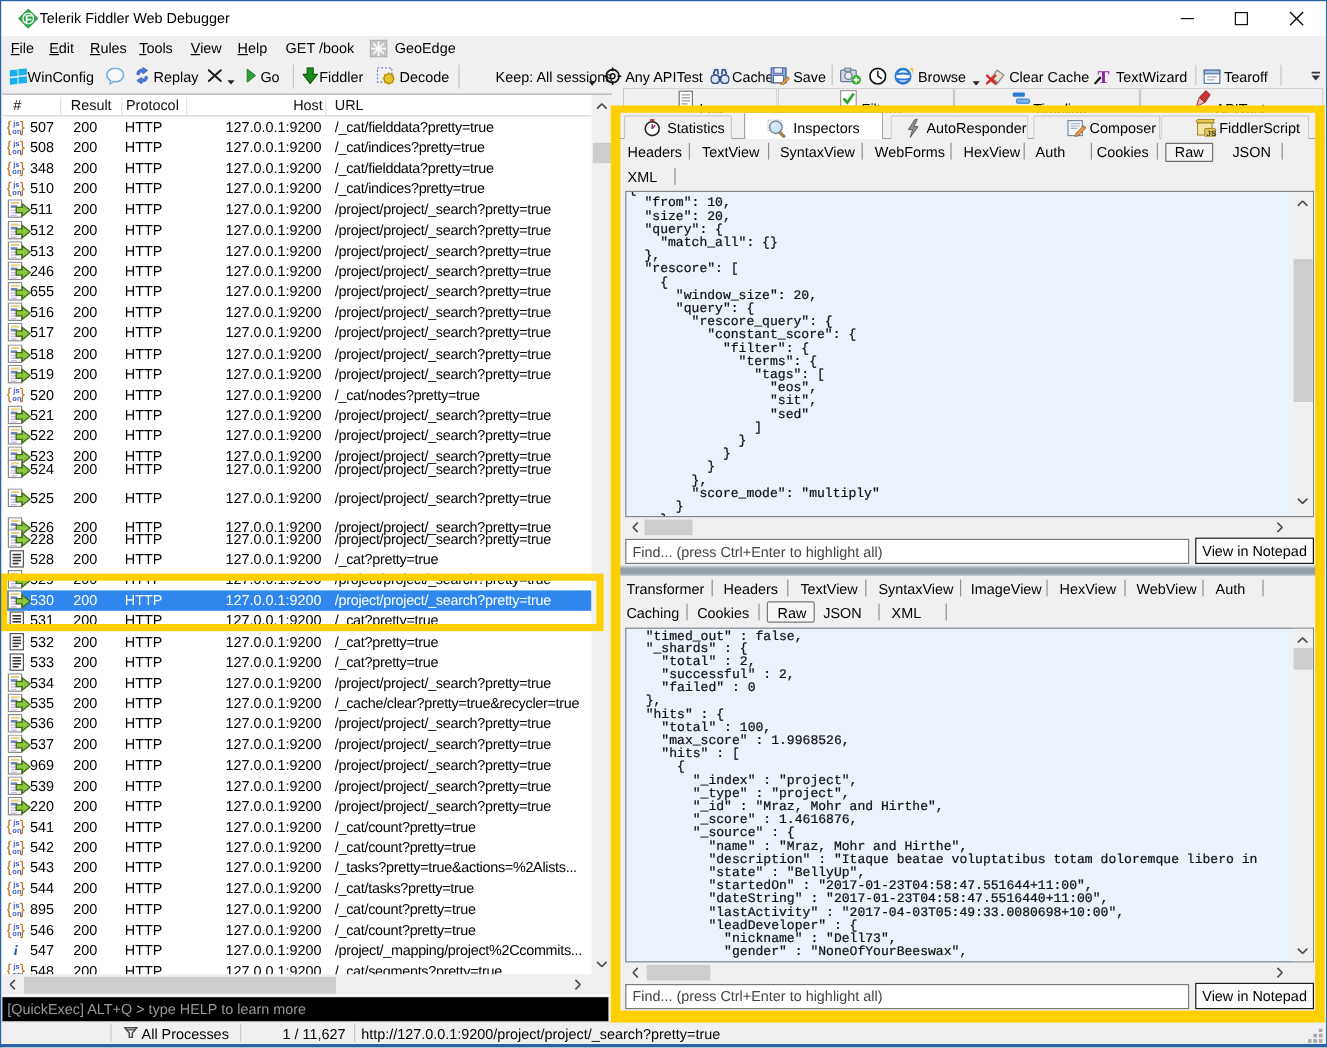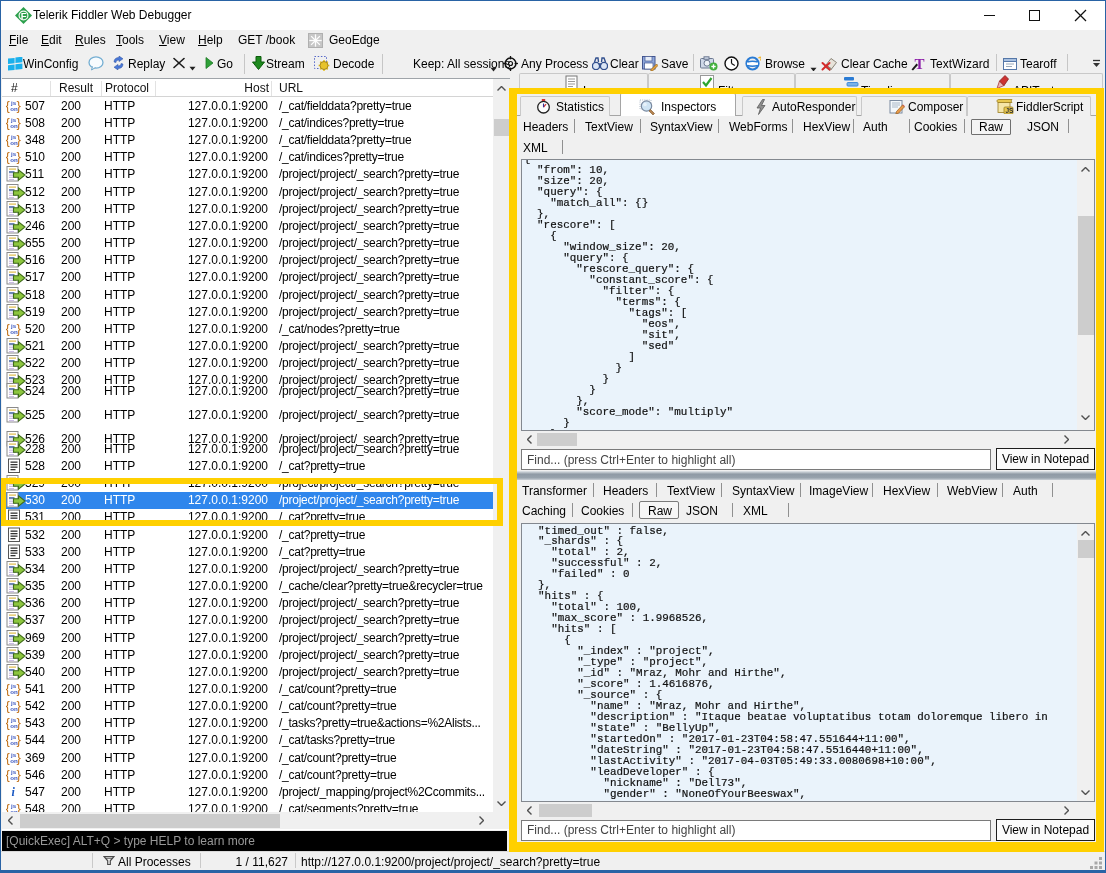--- a/index.html
+++ b/index.html
@@ -108,21 +108,21 @@
       <path d="M0.5 0.8 L6.5 0.8 L3.5 4.5 Z" fill="#222"></path>
     </svg></span>
 <span class="abs" style="left:205px;top:57px"><svg width="9" height="12" viewBox="0 0 9 12">
       <path d="M1 0.5 L8 6 L1 11.5 Z" fill="#2fa138" stroke="#1c7a24" stroke-width="0.8"></path>
     </svg></span>
 <span class="abs tbx" style="left:217px">Go</span>
 <span class="abs tsep" style="left:244px"></span>
 <span class="abs" style="left:252px;top:56px"><svg width="13" height="14" viewBox="0 0 13 14">
       <path d="M4 0.5 L9 0.5 L9 6 L12.5 6 L6.5 13.5 L0.5 6 L4 6 Z" fill="#1f8a1f" stroke="#0c5c0c" stroke-width="1"></path>
     </svg></span>
-<span class="abs tbx" style="left:266px">Stream</span>
+<span class="abs tbx" style="left:266px">Fiddler</span>
 <span class="abs" style="left:314px;top:56px"><svg width="16" height="15" viewBox="0 0 16 15">
       <rect x="0.5" y="0.5" width="12" height="12" fill="none" stroke="#5668c8" stroke-width="1" stroke-dasharray="1.5 1.7"></rect>
       <g stroke="#e7c32a" stroke-width="1.6">
         <line x1="10" y1="9.5" x2="15.40" y2="9.50"></line>
         <line x1="10" y1="9.5" x2="13.82" y2="13.32"></line>
         <line x1="10" y1="9.5" x2="10.00" y2="14.90"></line>
         <line x1="10" y1="9.5" x2="6.18" y2="13.32"></line>
         <line x1="10" y1="9.5" x2="4.60" y2="9.50"></line>
         <line x1="10" y1="9.5" x2="6.18" y2="5.68"></line>
         <line x1="10" y1="9.5" x2="10.00" y2="4.10"></line>
@@ -139,28 +139,28 @@
 <span class="abs" style="left:503px;top:56px"><svg width="15" height="15" viewBox="0 0 15 15">
       <circle cx="7.5" cy="7.5" r="5.4" fill="none" stroke="#111" stroke-width="1.5"></circle>
       <circle cx="7.5" cy="7.5" r="2" fill="none" stroke="#111" stroke-width="1.2"></circle>
       <g stroke="#111" stroke-width="1.3">
         <line x1="7.5" y1="0" x2="7.5" y2="3.4"></line>
         <line x1="7.5" y1="11.6" x2="7.5" y2="15"></line>
         <line x1="0" y1="7.5" x2="3.4" y2="7.5"></line>
         <line x1="11.6" y1="7.5" x2="15" y2="7.5"></line>
       </g>
     </svg></span>
-<span class="abs tbx" style="left:521px">Any Process</span>
+<span class="abs tbx" style="left:521px">Any APITest</span>
 <span class="abs" style="left:592px;top:57px"><svg width="16" height="13" viewBox="0 0 16 13">
       <circle cx="4" cy="9" r="3.6" fill="#dce6f5" stroke="#32508e" stroke-width="1.4"></circle>
       <circle cx="12" cy="9" r="3.6" fill="#dce6f5" stroke="#32508e" stroke-width="1.4"></circle>
       <path d="M2.5 5 L4 1 L6 1 L6.5 5 M9.5 5 L10 1 L12 1 L13.5 5" fill="none" stroke="#32508e" stroke-width="1.4"></path>
       <path d="M6.5 7 L9.5 7" stroke="#32508e" stroke-width="1.4"></path>
     </svg></span>
-<span class="abs tbx" style="left:610px">Clear</span>
+<span class="abs tbx" style="left:610px">Cache</span>
 <span class="abs" style="left:642px;top:56px"><svg width="16" height="15" viewBox="0 0 16 15">
       <rect x="0.5" y="0.5" width="12.5" height="12.5" fill="#8fa8dc" stroke="#44568f"></rect>
       <rect x="3" y="0.5" width="7" height="4.5" fill="#e8eef8" stroke="#44568f" stroke-width="0.7"></rect>
       <rect x="2.5" y="7" width="8.5" height="6" fill="#fff" stroke="#44568f" stroke-width="0.7"></rect>
       <path d="M9 13.5 L14.5 8 L16 9.5 L10.5 15 L8.8 15.2 Z" fill="#e8a33d" stroke="#8a5f1d" stroke-width="0.7"></path>
     </svg></span>
 <span class="abs tbx" style="left:661px">Save</span>
 <span class="abs tsep" style="left:693px"></span>
 <span class="abs" style="left:700px;top:56px"><svg width="18" height="15" viewBox="0 0 18 15">
       <rect x="0.5" y="2.5" width="13" height="9.5" rx="1" fill="#cfd8e8" stroke="#6b7890"></rect>
@@ -960,21 +960,21 @@
 <div class="row" style="top:565.95px">
       <span class="ric"><svg width="20" height="16" viewBox="0 0 20 16">
           <rect x="1" y="0.5" width="11" height="14.5" fill="#fff" stroke="#8a8a8a"></rect>
           <rect x="3" y="2.3" width="7" height="1.7" fill="#e8d080"></rect>
           <rect x="3" y="5" width="5.5" height="2.2" fill="#6f87b8"></rect>
           <rect x="3" y="8.6" width="7" height="1.2" fill="#cbbce4"></rect>
           <rect x="3" y="10.8" width="7" height="1.2" fill="#cbbce4"></rect>
           <rect x="3" y="13" width="5" height="1.2" fill="#cbbce4"></rect>
           <path d="M7.5 6.8 L12.5 6.8 L12.5 3.8 L19 9 L12.5 14.2 L12.5 11.2 L7.5 11.2 Z" fill="#8dc63f" stroke="#3f6b1a" stroke-width="1.1"></path>
         </svg></span>
-      <span class="rn">540</span>
+      <span class="rn">220</span>
       <span class="rr">200</span>
       <span class="rp">HTTP</span>
       <span class="rh">127.0.0.1:9200</span>
       <span class="ru">/project/project/_search?pretty=true</span>
     </div>
 <div class="row" style="top:583.10px">
       <span class="ric"><svg width="16" height="15" viewBox="0 0 16 15">
           <text x="-0.5" y="11.8" font-family="Liberation Sans" font-size="13" fill="#c07018">{</text>
           <text x="10.5" y="11.8" font-family="Liberation Sans" font-size="13" fill="#c07018">}</text>
           <text x="5" y="6.8" font-family="Liberation Sans" font-size="6.2" font-weight="bold" fill="#3a56c0">js</text>
@@ -1025,21 +1025,21 @@
       <span class="rh">127.0.0.1:9200</span>
       <span class="ru">/_cat/tasks?pretty=true</span>
     </div>
 <div class="row" style="top:651.70px">
       <span class="ric"><svg width="16" height="15" viewBox="0 0 16 15">
           <text x="-0.5" y="11.8" font-family="Liberation Sans" font-size="13" fill="#c07018">{</text>
           <text x="10.5" y="11.8" font-family="Liberation Sans" font-size="13" fill="#c07018">}</text>
           <text x="5" y="6.8" font-family="Liberation Sans" font-size="6.2" font-weight="bold" fill="#3a56c0">js</text>
           <text x="4.3" y="13.4" font-family="Liberation Sans" font-size="6.2" font-weight="bold" fill="#3a56c0">on</text>
         </svg></span>
-      <span class="rn">369</span>
+      <span class="rn">895</span>
       <span class="rr">200</span>
       <span class="rp">HTTP</span>
       <span class="rh">127.0.0.1:9200</span>
       <span class="ru">/_cat/count?pretty=true</span>
     </div>
 <div class="row" style="top:668.85px">
       <span class="ric"><svg width="16" height="15" viewBox="0 0 16 15">
           <text x="-0.5" y="11.8" font-family="Liberation Sans" font-size="13" fill="#c07018">{</text>
           <text x="10.5" y="11.8" font-family="Liberation Sans" font-size="13" fill="#c07018">}</text>
           <text x="5" y="6.8" font-family="Liberation Sans" font-size="6.2" font-weight="bold" fill="#3a56c0">js</text>

